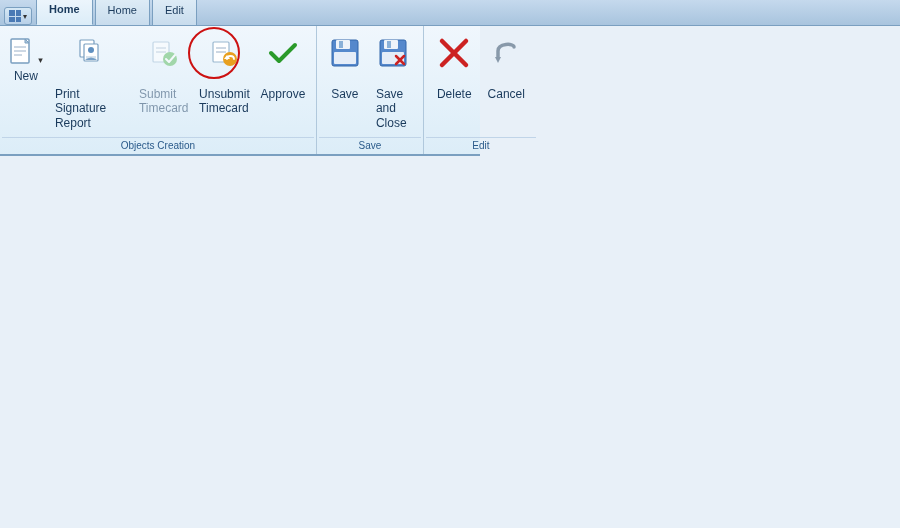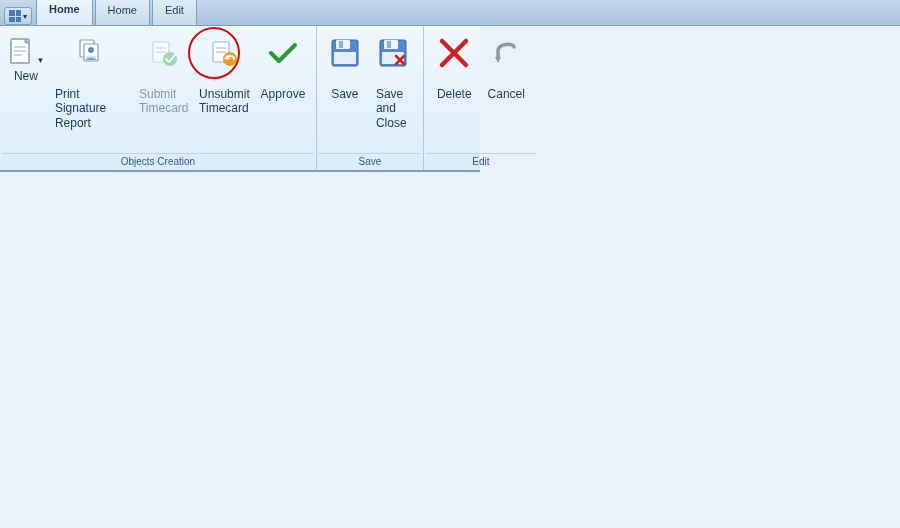--- a/index.html
+++ b/index.html
@@ -102,21 +102,21 @@
       padding: 2px 4px;
       gap: 2px;
     }
 
     .ribbon-group-label {
       text-align: center;
       font-size: 10px;
       color: #2a5a8a;
       padding: 2px 4px 3px;
       border-top: 1px solid #c0d4e8;
-      margin-top: 18px;
+      margin-top: 2px;
     }
 
     .ribbon-btn {
       display: flex;
       flex-direction: column;
       align-items: center;
       justify-content: flex-start;
       padding: 4px 6px 2px;
       min-width: 44px;
       cursor: pointer;

